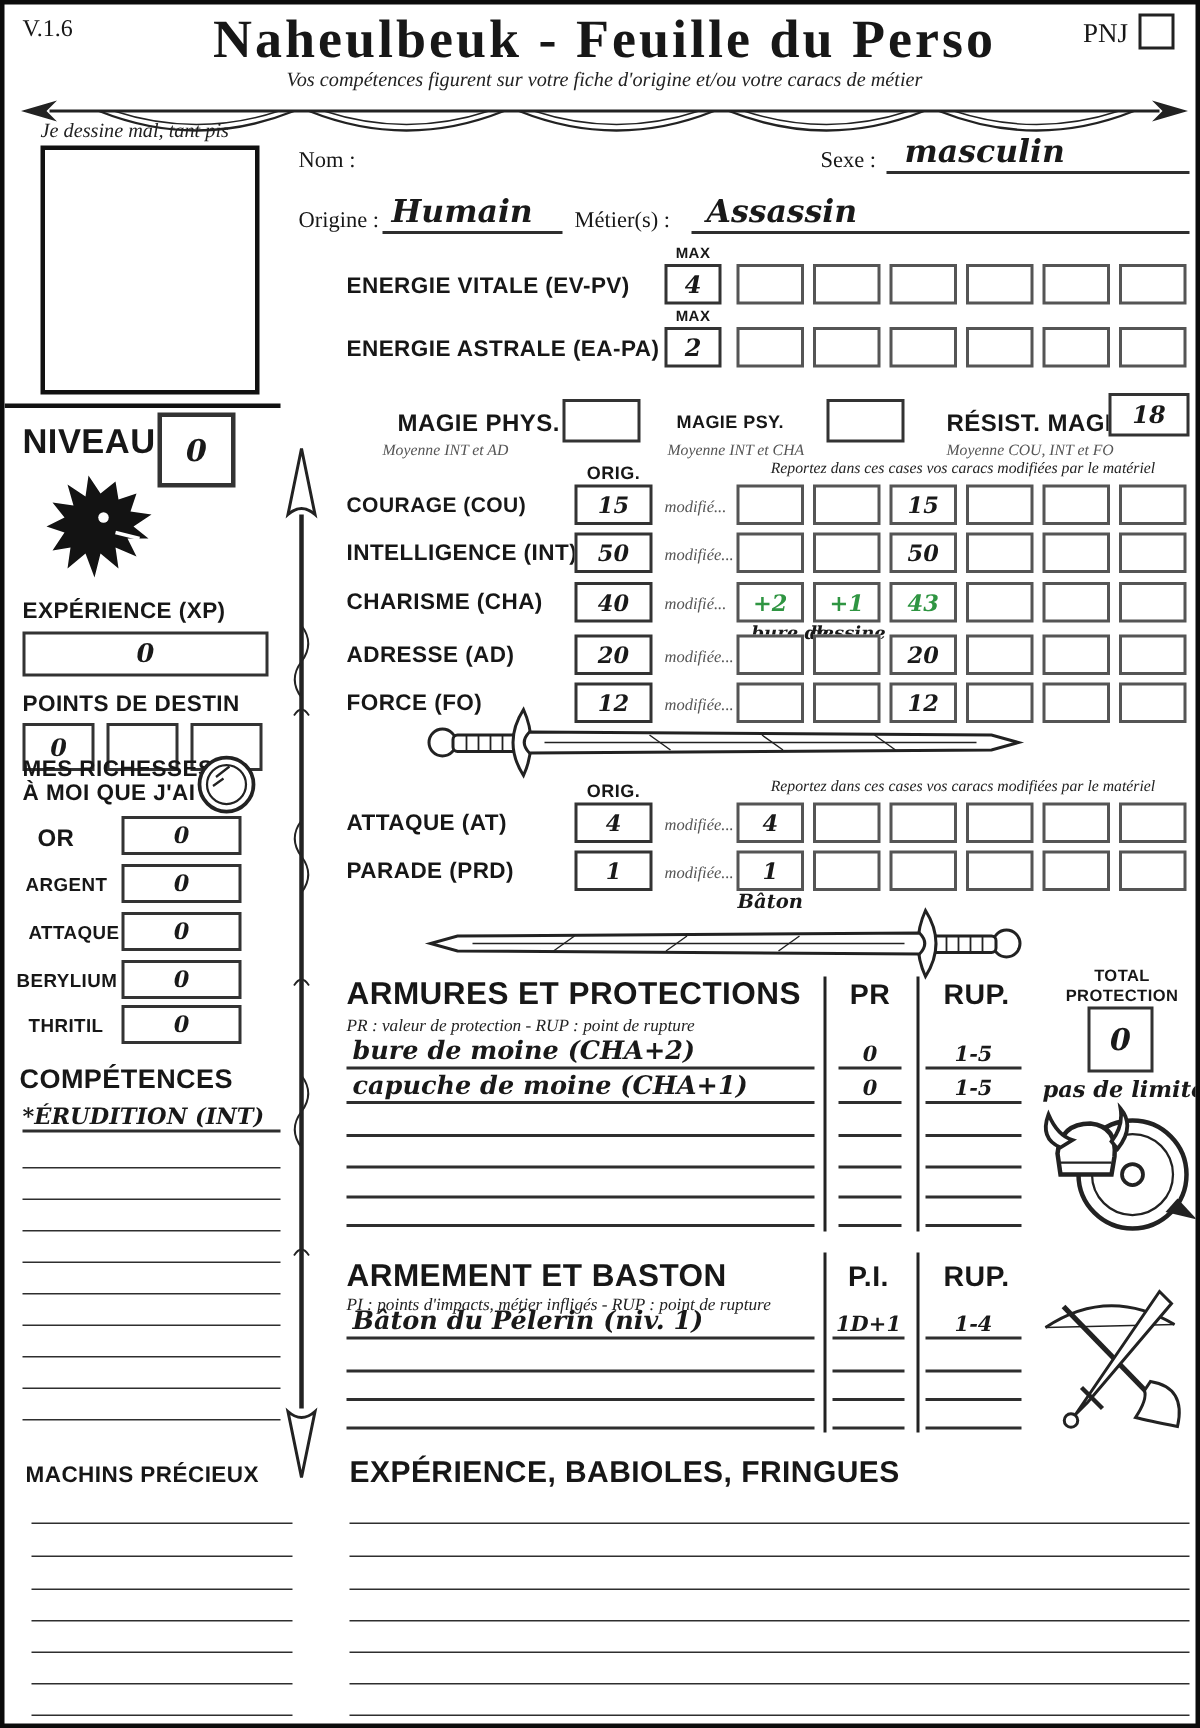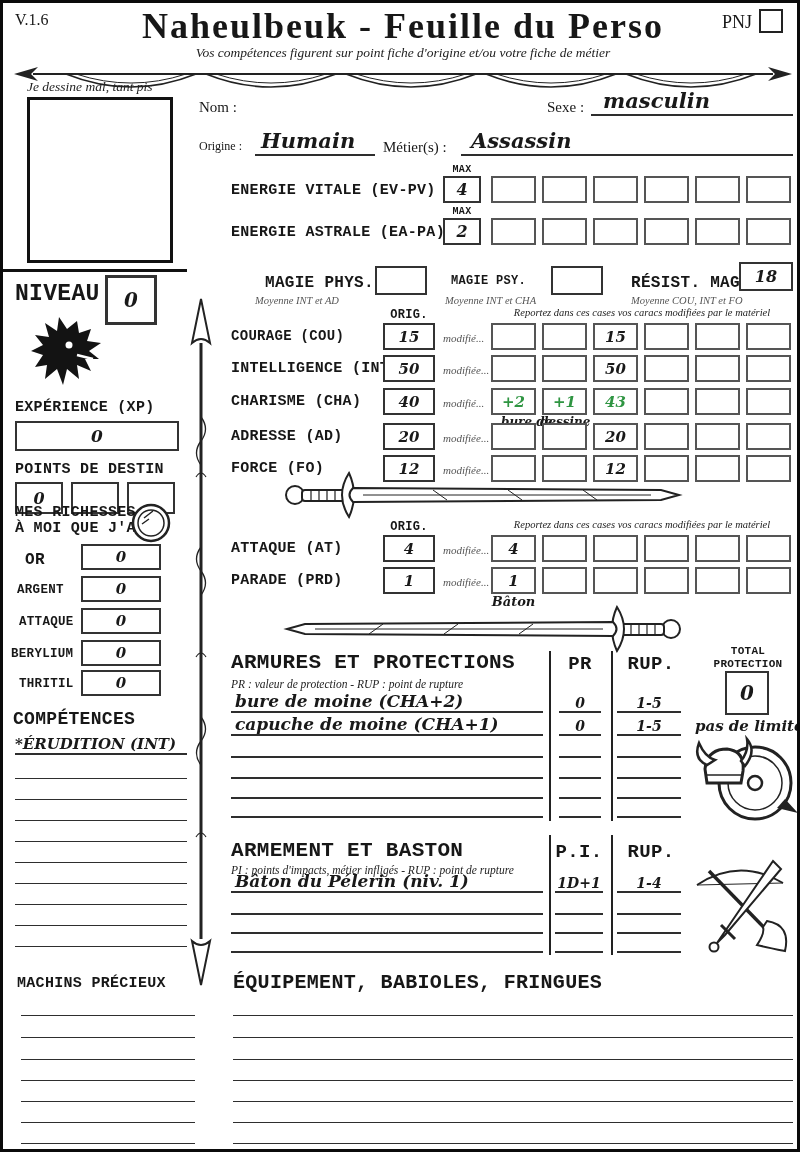--- a/index.html
+++ b/index.html
@@ -1,19 +1,19 @@
 <!DOCTYPE html>
 <html><head>
 <meta charset="utf-8">
 <style>
   html,body{margin:0;padding:0;background:#888}
   .sheet{position:relative;width:800px;height:1152px;margin:0 auto;background:#fff;
          border:3px solid #0b0b0b;box-sizing:border-box;overflow:hidden}
   .abs{position:absolute}
-  .lbl{font-family:Liberation Mono, monospace;font-weight:700;color:#171717;white-space:nowrap;letter-spacing:.3px}
+  .lbl{font-family:Liberation Sans, sans-serif;font-weight:700;color:#171717;white-space:nowrap;letter-spacing:.3px}
   .ser{font-family:"Liberation Serif",serif;color:#171717;white-space:nowrap}
   .note{font-family:"Liberation Serif",serif;font-style:italic;color:#222;white-space:nowrap}
   .hand{font-family:"DejaVu Serif",serif;font-style:italic;font-weight:700;color:#191919;white-space:nowrap}
   .box{border:2px solid #333;background:#fff;display:flex;align-items:center;justify-content:center;box-sizing:border-box}
   .cellrow{display:flex;gap:6px}
   .cbox{width:45px;height:27px;border:2px solid #555;background:#fff;display:flex;align-items:center;justify-content:center;font-size:15px;box-sizing:border-box}
   .uline{border-bottom:2px solid #2e2e2e;display:flex;align-items:flex-end;box-sizing:border-box}
   .thin{border-bottom:1.6px solid #2e2e2e}
   .cell-b{display:flex;align-items:flex-end;justify-content:center;border-bottom:2px solid #2e2e2e;box-sizing:border-box}
   .green{color:#2f9542}
@@ -22,21 +22,21 @@
 </style>
 </head>
 <body>
 
 <div class="sheet">
 
   <div class="abs ser" style="left:12px;top:8px;font-size:16px">V.1.6</div>
   <div class="abs ser ctr" style="left:110px;top:2px;width:580px;font-size:36px;font-weight:700;letter-spacing:2px">Naheulbeuk - Feuille du Perso</div>
   <div class="abs ser" style="left:719px;top:9px;font-size:18px">PNJ</div>
   <div class="abs" style="left:756px;top:6px;width:24px;height:24px;border:2px solid #222;box-sizing:border-box"></div>
-  <div class="abs note ctr" style="left:110px;top:42px;width:580px;font-size:13.5px">Vos compétences figurent sur point fiche d'origine et/ou votre fiche de métier</div>
+  <div class="abs note ctr" style="left:110px;top:42px;width:580px;font-size:13.5px">Vos compétences figurent sur votre fiche d'origine et/ou votre caracs de métier</div>
 
   <div class="abs" style="left:8px;top:58px">
     <svg width="784" height="30" viewBox="0 0 784 30">
       <line x1="22" y1="13" x2="762" y2="13" stroke="#222" stroke-width="2"></line>
       <path d="M3,13 L27,6 L20,13 L27,20 Z" fill="#222"></path>
       <path d="M781,13 L757,6 L764,13 L757,20 Z" fill="#222"></path>
       <path d="M55,13 q65,26 130,0" fill="none" stroke="#222" stroke-width="1.6"></path>
       <path d="M65,13 q55,18 110,0" fill="none" stroke="#222" stroke-width="1"></path>
       <path d="M195,13 q65,26 130,0" fill="none" stroke="#222" stroke-width="1.6"></path>
       <path d="M205,13 q55,18 110,0" fill="none" stroke="#222" stroke-width="1"></path>
@@ -50,21 +50,21 @@
   </div>
 
   <div class="abs note" style="left:24px;top:76px;font-size:13.5px">Je dessine mal, tant pis</div>
   <div class="abs" style="left:24px;top:94px;width:146px;height:166px;border:3px solid #111;box-sizing:border-box"></div>
 
   <div class="abs ser" style="left:196px;top:96px;font-size:15px">Nom :</div>
   <div class="abs ser" style="left:544px;top:96px;font-size:15px">Sexe :</div>
   <div class="abs uline" style="left:588px;top:85px;width:202px;height:28px">
     <span class="hand" style="font-size:21px;padding:0 0 1px 12px">masculin</span>
   </div>
-  <div class="abs ser" style="left:196px;top:136px;font-size:12px">Origine :</div>
+  <div class="abs ser" style="left:196px;top:136px;font-size:15px">Origine :</div>
   <div class="abs uline" style="left:252px;top:125px;width:120px;height:28px">
     <span class="hand" style="font-size:21px;padding:0 0 1px 6px">Humain</span>
   </div>
   <div class="abs ser" style="left:380px;top:136px;font-size:15px">Métier(s) :</div>
   <div class="abs uline" style="left:458px;top:125px;width:332px;height:28px">
     <span class="hand" style="font-size:21px;padding:0 0 1px 10px">Assassin</span>
   </div>
 
   <div class="abs lbl" style="left:228px;top:179px;font-size:15px">ENERGIE VITALE (EV-PV)</div>
   <div class="abs lbl ctr" style="left:440px;top:161px;width:38px;font-size:10px">MAX</div>
@@ -294,21 +294,21 @@
       <path d="M18,30 Q60,2 104,28" fill="none" stroke="#222" stroke-width="2"></path>
       <line x1="18" y1="30" x2="104" y2="28" stroke="#222" stroke-width="1"></line>
       <line x1="30" y1="16" x2="100" y2="88" stroke="#222" stroke-width="3.5"></line>
       <path d="M88,66 Q112,70 106,96 Q86,92 78,90 Q86,78 84,72 Z" fill="#fff" stroke="#222" stroke-width="2"></path>
       <path d="M94,6 L102,14 L46,80 L38,88 Z" fill="#fff" stroke="#222" stroke-width="2"></path>
       <line x1="42" y1="70" x2="56" y2="84" stroke="#222" stroke-width="3"></line>
       <circle cx="35" cy="92" r="4.5" fill="#fff" stroke="#222" stroke-width="2"></circle>
     </svg>
   </div>
 
-  <div class="abs lbl" style="left:230px;top:968px;font-size:20px">ÉQUIPEMENT, BABIOLES, FRINGUES</div>
+  <div class="abs lbl" style="left:230px;top:968px;font-size:20px">EXPÉRIENCE, BABIOLES, FRINGUES</div>
   <div class="abs thin" style="left:230px;top:1012px;width:560px"></div>
   <div class="abs thin" style="left:230px;top:1034px;width:560px"></div>
   <div class="abs thin" style="left:230px;top:1056px;width:560px"></div>
   <div class="abs thin" style="left:230px;top:1077px;width:560px"></div>
   <div class="abs thin" style="left:230px;top:1098px;width:560px"></div>
   <div class="abs thin" style="left:230px;top:1119px;width:560px"></div>
   <div class="abs thin" style="left:230px;top:1140px;width:560px"></div>
 
   <div class="abs" style="left:0;top:266px;width:184px;border-top:3px solid #111"></div>
   <div class="abs lbl" style="left:12px;top:278px;font-size:23px">NIVEAU</div>

